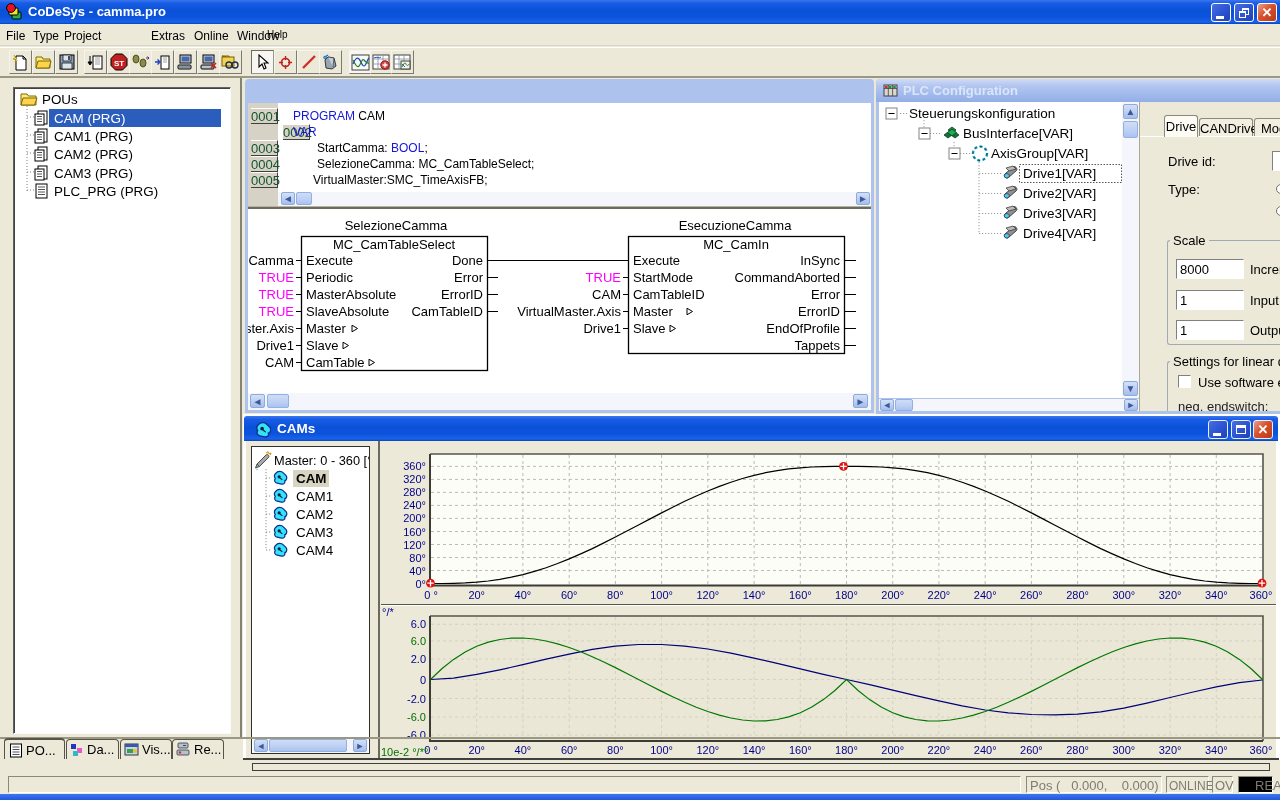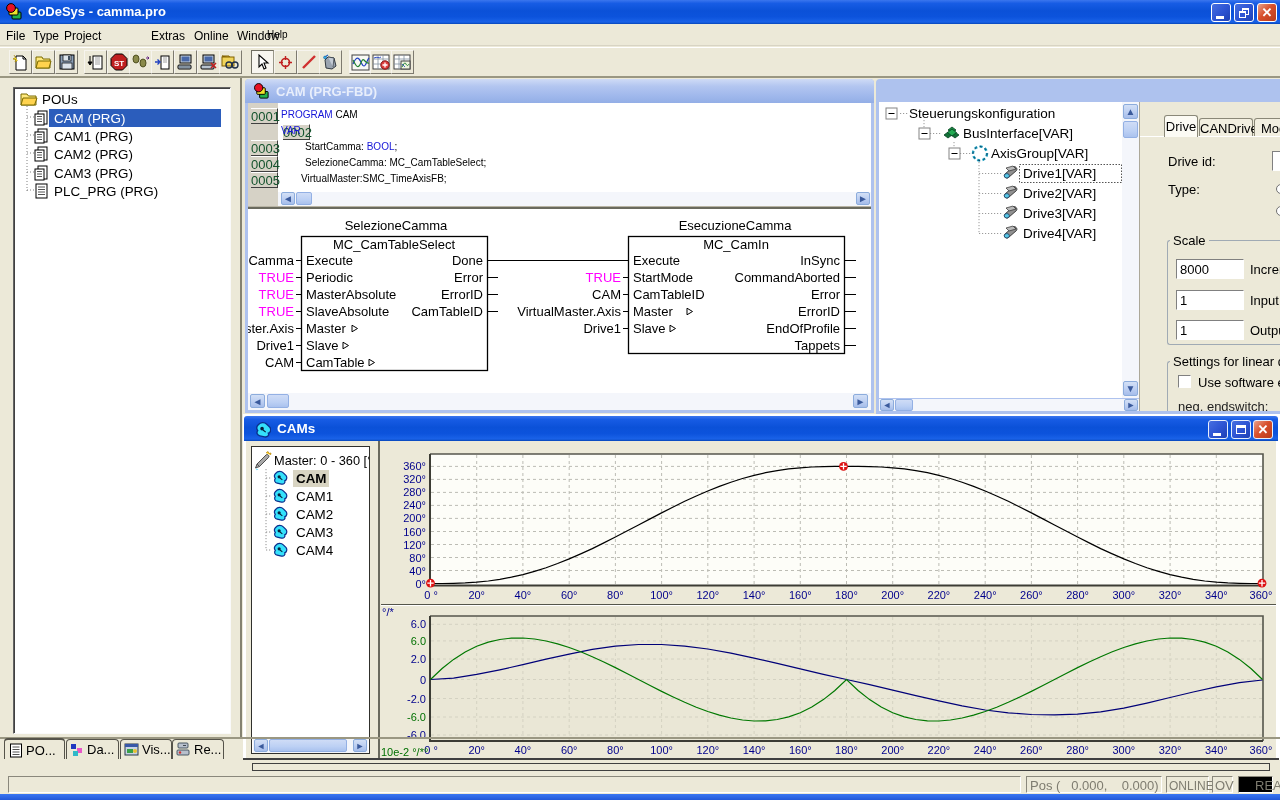--- a/index.html
+++ b/index.html
@@ -3,21 +3,21 @@
 *{margin:0;padding:0;box-sizing:border-box;font-family:"Liberation Sans",sans-serif;}
 html,body{width:1280px;height:800px;overflow:hidden;background:#ece9d8;position:relative;}
 .abs{position:absolute;}
 .tgrad{background:linear-gradient(to bottom,#3b76ee 0%,#175ce4 14%,#0b51d8 45%,#0c53dc 70%,#1a62e8 92%,#0646b8 100%);}
 .itgrad{background:linear-gradient(to bottom,#cfdbf6 0%,#b3c6f0 30%,#a0b8ec 70%,#93aee6 100%);}
 .sunk{border-top:1px solid #808080;border-left:1px solid #808080;border-bottom:1px solid #fff;border-right:1px solid #fff;}
 .tbtn{position:absolute;top:2px;width:23px;height:24px;background:#ece9d8;border-top:1px solid #f6f4ee;border-left:1px solid #f6f4ee;border-bottom:1px solid #7d7a6f;border-right:1px solid #7d7a6f;display:flex;align-items:center;justify-content:center;}
 .xpsb{background:linear-gradient(to bottom,#d3e0f6 0%,#bed0f2 50%,#a6bdea 100%);border:1px solid #8cacdc;border-radius:2px;position:absolute;display:flex;align-items:center;justify-content:center;color:#3a5a9c;font-weight:bold;}
 .xpth{background:linear-gradient(to bottom,#cfdcf6 0%,#bcd0f4 60%,#aac2ee 100%);border:1px solid #93b0e4;border-radius:2px;position:absolute;}
 .gut{position:absolute;left:3px;width:27px;height:16px;background:#d6d2c6;border-right:1.5px solid #404040;border-bottom:1.5px solid #404040;border-top:1px solid #fff;color:#14532d;font-size:13px;text-align:center;line-height:15px;}
-.cl{font-size:10px;position:absolute;white-space:pre;color:#000;}
+.cl{font-size:12px;position:absolute;white-space:pre;color:#000;margin-left:12px;}
 .kw{color:#1515d8;}
 .treetxt{font-size:13.4px;color:#000;white-space:nowrap;position:absolute;}
 </style></head>
 <body>
 
 <div class="abs tgrad" style="left:0;top:0;width:1280px;height:24px;">
   <svg class="abs" style="left:5px;top:3px;" width="18" height="18" viewBox="0 0 18 18">
     <rect x="7" y="9" width="9" height="7" rx="1" fill="#22b14c" stroke="#000" stroke-width="1"></rect>
     <rect x="4" y="5" width="9" height="7" rx="1" fill="#efe42a" stroke="#000" stroke-width="1"></rect>
     <circle cx="6" cy="5" r="4.4" fill="#e81123" stroke="#000" stroke-width="1"></circle>
@@ -213,28 +213,20 @@
   <span class="treetxt" style="left:40px;top:78px;">CAM3 (PRG)</span>
   <svg class="abs" style="left:20px;top:95px;" width="15" height="16" viewBox="0 0 15 16">
       <rect x="2" y="1" width="11" height="14" fill="#fff" stroke="#000"></rect>
       <path d="M4 4h7M4 6.5h7M4 9h7M4 11.5h7" stroke="#404040" stroke-width=".9"></path>
     </svg>
   <span class="treetxt" style="left:40px;top:96px;">PLC_PRG (PRG)</span>
 </div>
 <div class="abs" style="left:240px;top:78px;width:2px;height:659px;background:#848270;"></div>
 
 <div class="abs" style="left:245px;top:79px;width:629px;height:334px;background:#aec2ee;border-radius:4px 4px 0 0;overflow:hidden;" id="camwin">
-  <div class="abs itgrad" style="left:0;top:0;width:629px;height:24px;border-radius:4px 4px 0 0;">
-    <svg class="abs" style="left:8px;top:4px;" width="17" height="17" viewBox="0 0 18 18">
-      <rect x="7" y="9" width="9" height="7" rx="1" fill="#22b14c" stroke="#000" stroke-width="1"></rect>
-      <rect x="4" y="5" width="9" height="7" rx="1" fill="#efe42a" stroke="#000" stroke-width="1"></rect>
-      <circle cx="6" cy="5" r="4.4" fill="#e81123" stroke="#000" stroke-width="1"></circle>
-    </svg>
-    <span class="abs" style="left:31px;top:5px;color:#e8eefb;font-size:13px;font-weight:bold;">CAM (PRG-FBD)</span>
-  </div>
   <div class="abs" style="left:3px;top:24px;width:623px;height:307px;background:#fff;overflow:hidden;">
 
     <div class="abs" style="left:0;top:0;width:30px;height:89px;background:#d6d2c6;"></div>
     <div class="gut" style="top:5px;">0001</div>
     <div class="gut" style="top:21px;margin-left:32px;">0002</div>
     <div class="gut" style="top:37px;">0003</div>
     <div class="gut" style="top:53px;">0004</div>
     <div class="gut" style="top:69px;">0005</div>
     <div class="cl" style="left:33px;top:6px;"><span class="kw">PROGRAM</span> CAM</div>
     <div class="cl" style="left:33px;top:22px;"><span class="kw">VAR</span></div>
@@ -322,20 +314,30 @@
 
     <div class="abs" style="left:0;top:290px;width:623px;height:17px;background:#f4f6fb;">
       <div class="xpsb" style="left:2px;top:1px;width:15px;height:14px;font-size:10px;">◄</div>
       <div class="xpth" style="left:19px;top:1px;width:22px;height:14px;"></div>
       <div class="xpsb" style="left:605px;top:1px;width:15px;height:14px;font-size:10px;">►</div>
     </div>
   </div>
 </div>
 
 <div class="abs" style="left:876px;top:79px;width:404px;height:335px;background:#aec2ee;border-radius:4px 0 0 0;overflow:hidden;" id="plcwin">
+  <div class="abs itgrad" style="left:0;top:0;width:404px;height:23px;border-radius:4px 0 0 0;">
+    <svg class="abs" style="left:7px;top:4px;" width="15" height="15" viewBox="0 0 15 15">
+        <rect x="1" y="2" width="13" height="11" fill="#d8d8d0" stroke="#404040"></rect>
+        <path d="M1 5.5h13M5.3 2v11M9.6 2v11" stroke="#404040" stroke-width=".8"></path>
+        <rect x="2" y="3" width="2.6" height="2" fill="#c03030"></rect>
+        <rect x="5.9" y="3" width="2.6" height="2" fill="#209040"></rect>
+        <rect x="10.2" y="3" width="2.6" height="2" fill="#209040"></rect>
+      </svg>
+    <span class="abs" style="left:27px;top:4px;color:#dbe5f8;font-size:13px;font-weight:bold;">PLC Configuration</span>
+  </div>
 
   <div class="abs" style="left:3px;top:23px;width:243px;height:296px;background:#fff;overflow:hidden;">
     <svg class="abs" style="left:0;top:0;" width="243" height="296" viewBox="0 0 243 296" font-family="Liberation Sans" font-size="13.5px">
       <g stroke="#9a9a9a" stroke-dasharray="1.2,1.8" fill="none">
         <path d="M21 11.5h9M45 18v8M40 31.5h-0M51 31.5h12M75 40v6M81 51.5h13M100 60v71M100 71.5h24M100 91.5h24M100 111.5h24M100 131.5h24"></path>
       </g>
       <rect x="7" y="6" width="11" height="11" fill="#fff" stroke="#848484"></rect>
         <path d="M9.5 11.5h6" stroke="#000"></path>
       <text x="30" y="16">Steuerungskonfiguration</text>
       <rect x="40" y="26" width="11" height="11" fill="#fff" stroke="#848484"></rect>

